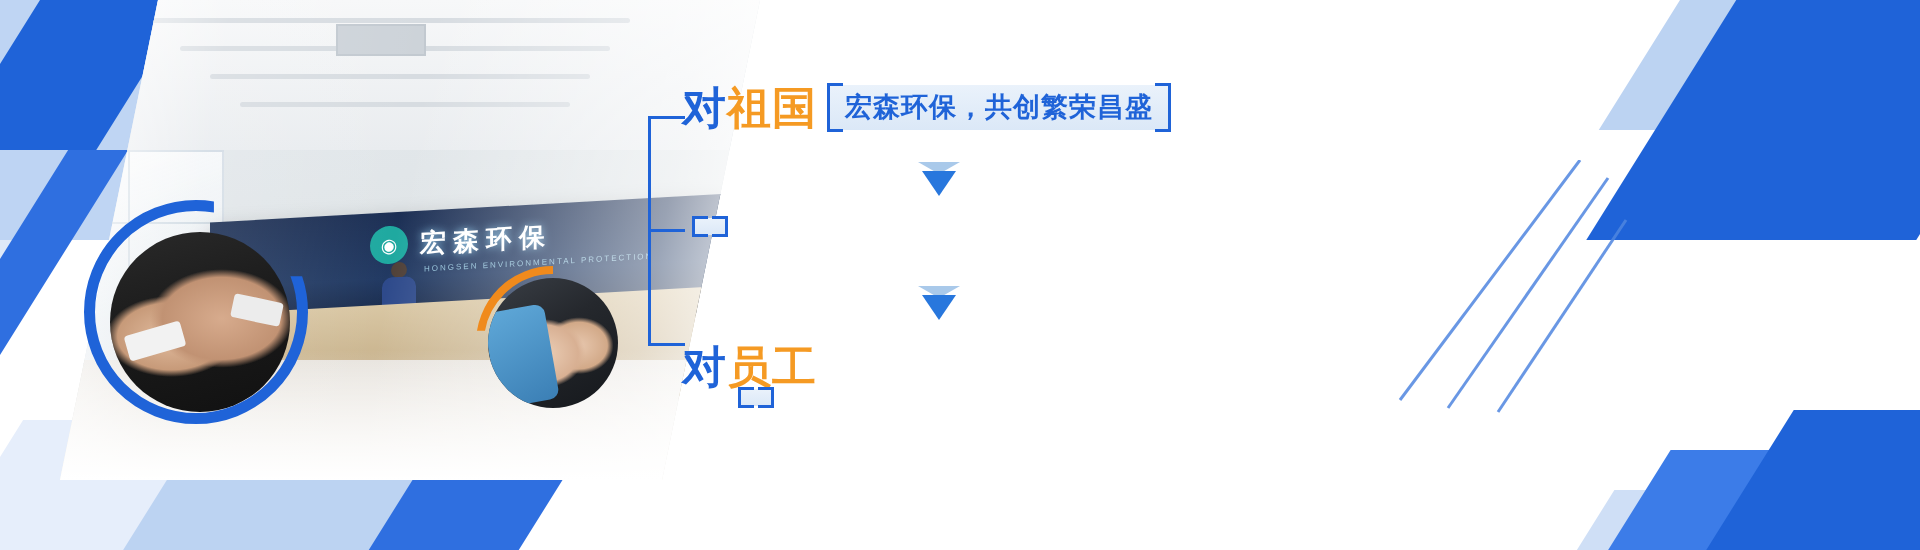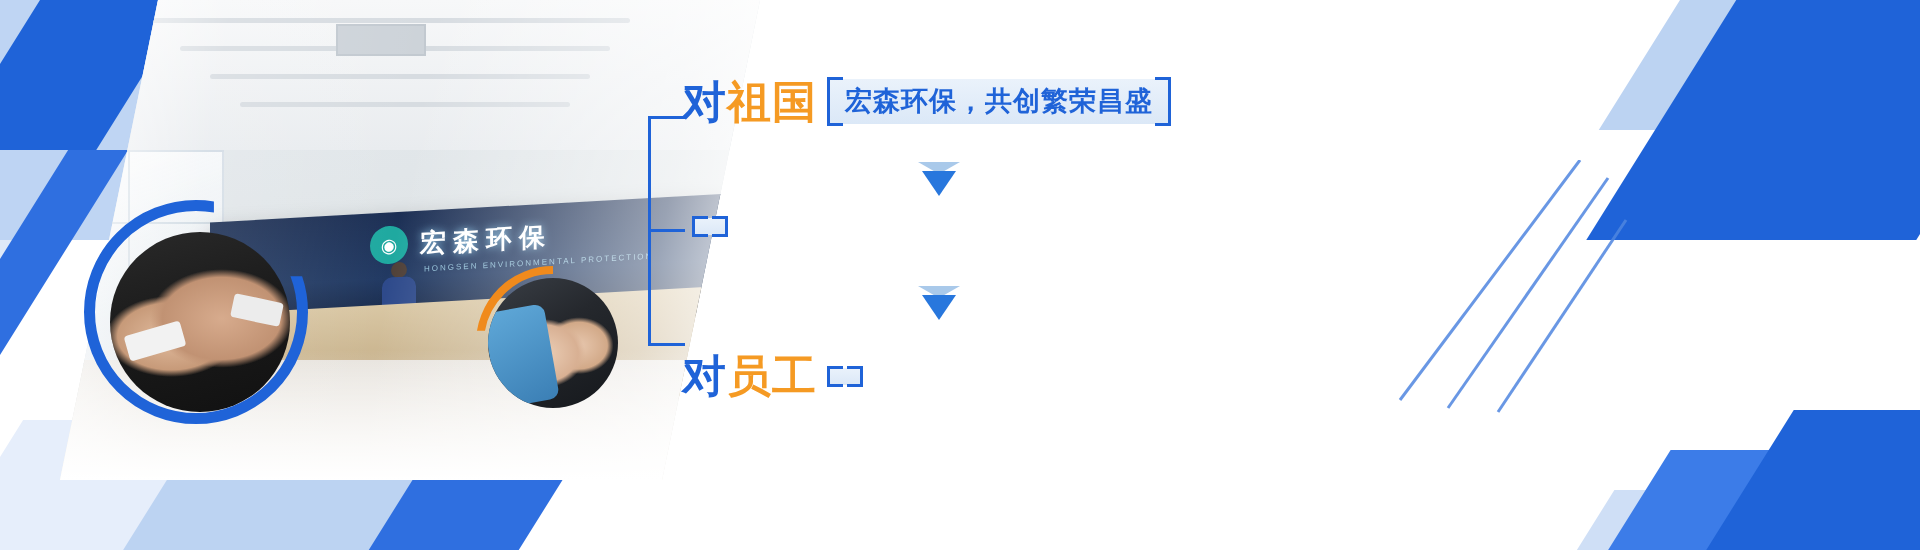--- a/index.html
+++ b/index.html
@@ -347,23 +347,23 @@
     height: 3px;
     background: #1f63d8;
   }
   .row {
     position: absolute;
     left: 34px;
     display: flex;
     align-items: center;
     white-space: nowrap;
   }
-  .row-1 { top: 5px; }
+  .row-1 { top: 11px; }
   .row-2 { top: 144px; }
-  .row-3 { top: 280px; }
+  .row-3 { top: 271px; flex-direction: column; }
 
   .lead {
     font-size: 44px;
     font-weight: 900;
     letter-spacing: 1px;
     line-height: 1;
     font-family: "DejaVu Sans", "Liberation Sans", sans-serif;
   }
   .lead .w-blue  { color: #1f63d8; }
   .lead .w-orange{ color: #f59a23; }

